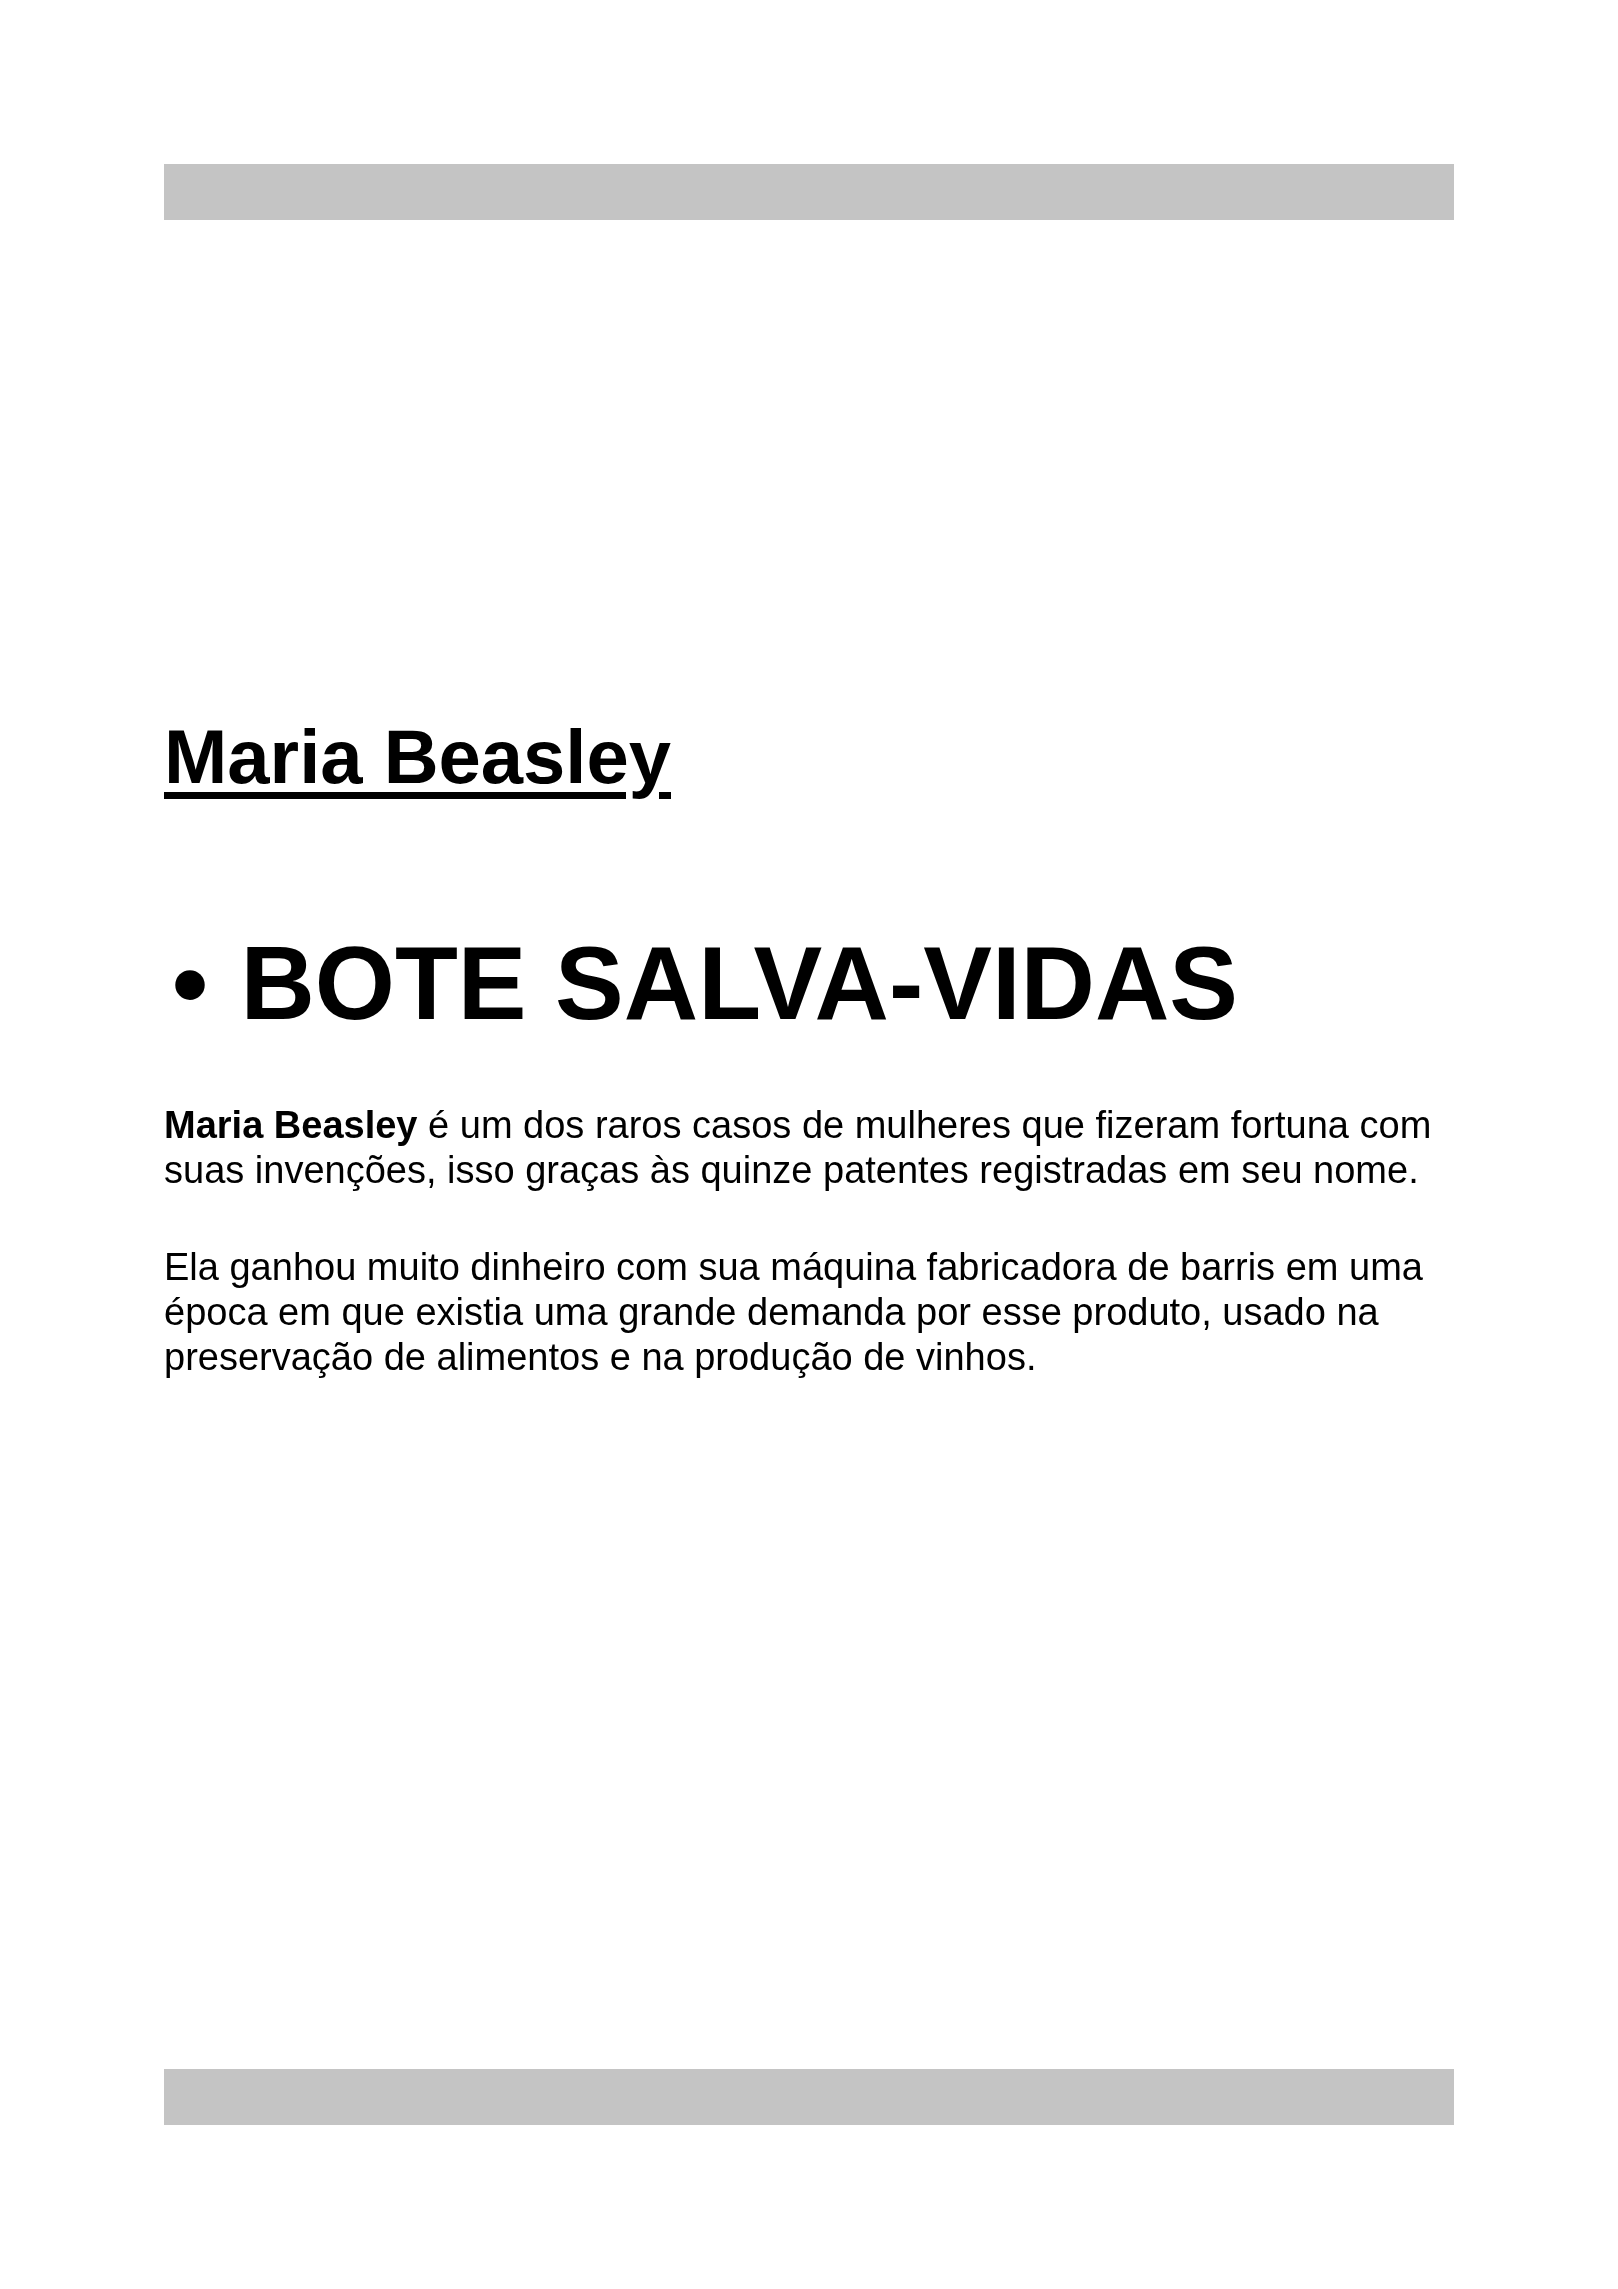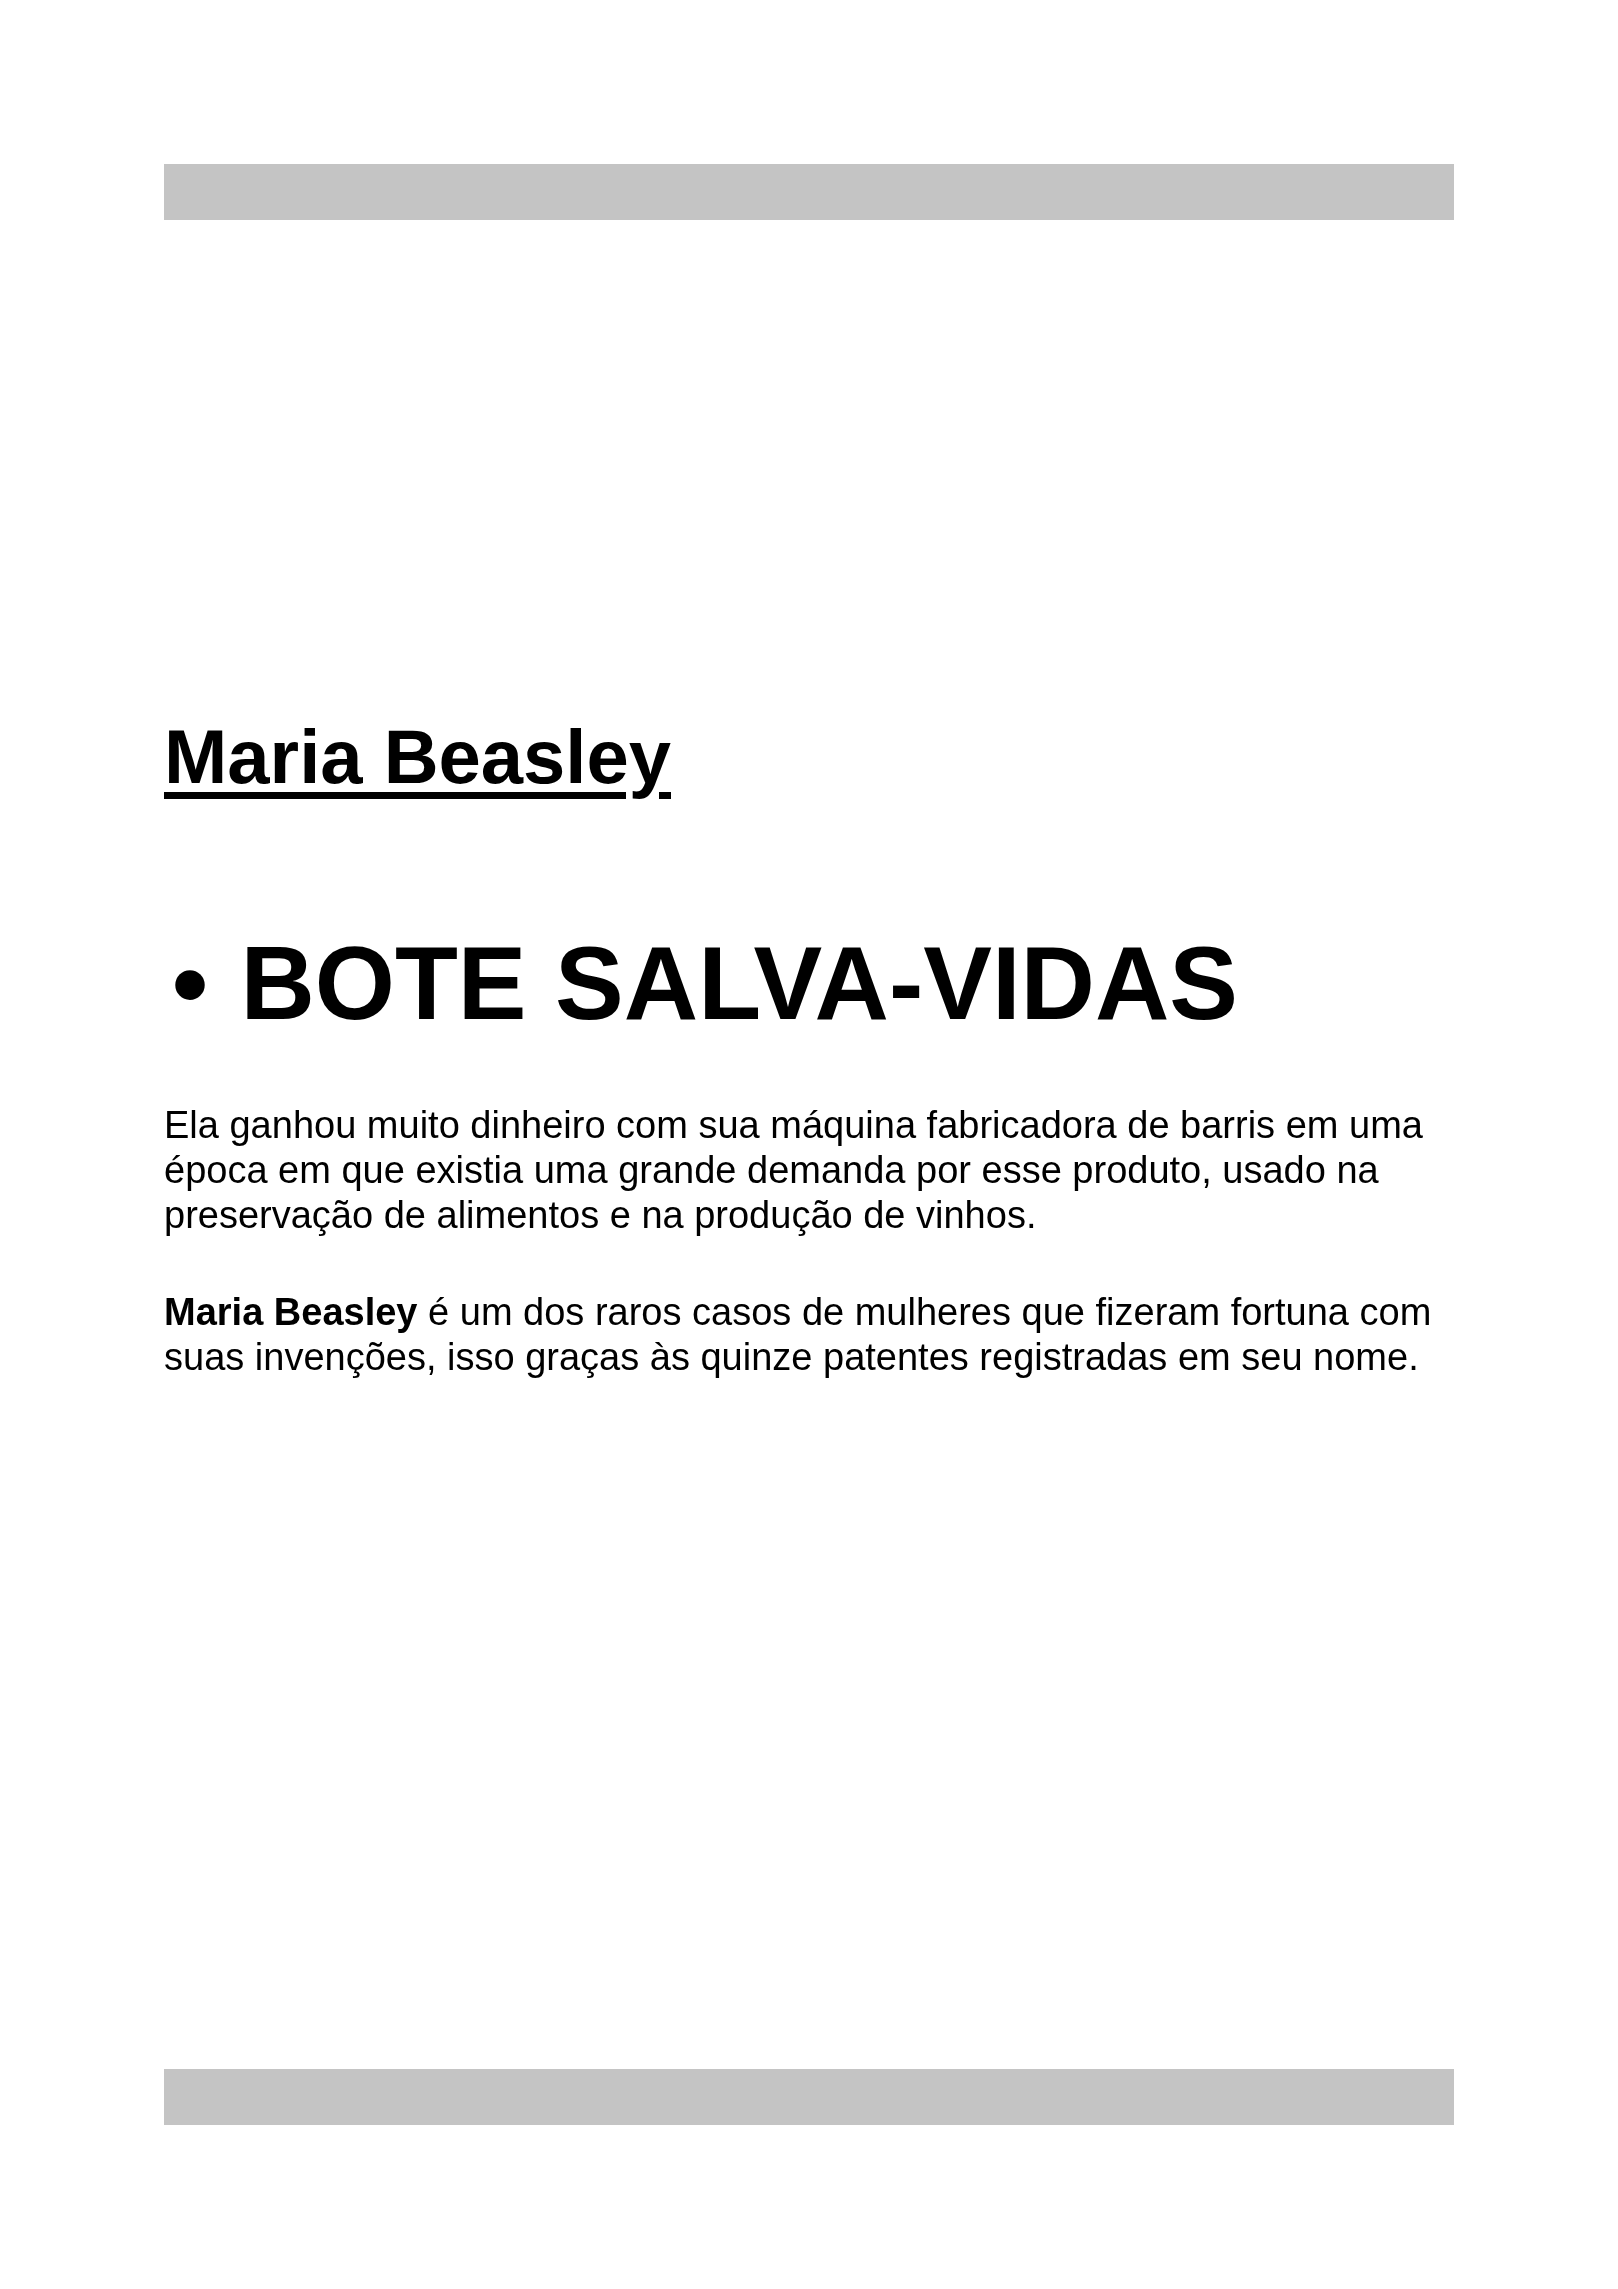--- a/index.html
+++ b/index.html
@@ -79,20 +79,20 @@
 
 <div class="page">
 
   <div class="gray-bar top" style="background: rgb(196, 196, 196);"></div>
 
   <h1 class="doc-heading">Maria Beasley</h1>
 
   <h2 class="doc-title"><span class="bullet">•</span> <span>BOTE SALVA-VIDAS</span></h2>
 
   <div class="body-text">
+    <p><span class="lead">Maria Beasley</span><span> é um dos raros casos de mulheres que fizeram fortuna com suas invenções, isso graças às quinze patentes registradas em seu nome.</span></p>
     <p><span class="lead"></span><span>Ela ganhou muito dinheiro com sua máquina fabricadora de barris em uma época em que existia uma grande demanda por esse produto, usado na preservação de alimentos e na produção de vinhos.</span></p>
-    <p><span class="lead">Maria Beasley</span><span> é um dos raros casos de mulheres que fizeram fortuna com suas invenções, isso graças às quinze patentes registradas em seu nome.</span></p>
   </div>
 
   <div class="gray-bar bottom" style="background: rgb(196, 196, 196);"></div>
 
 </div>
 
 
 </body></html>

